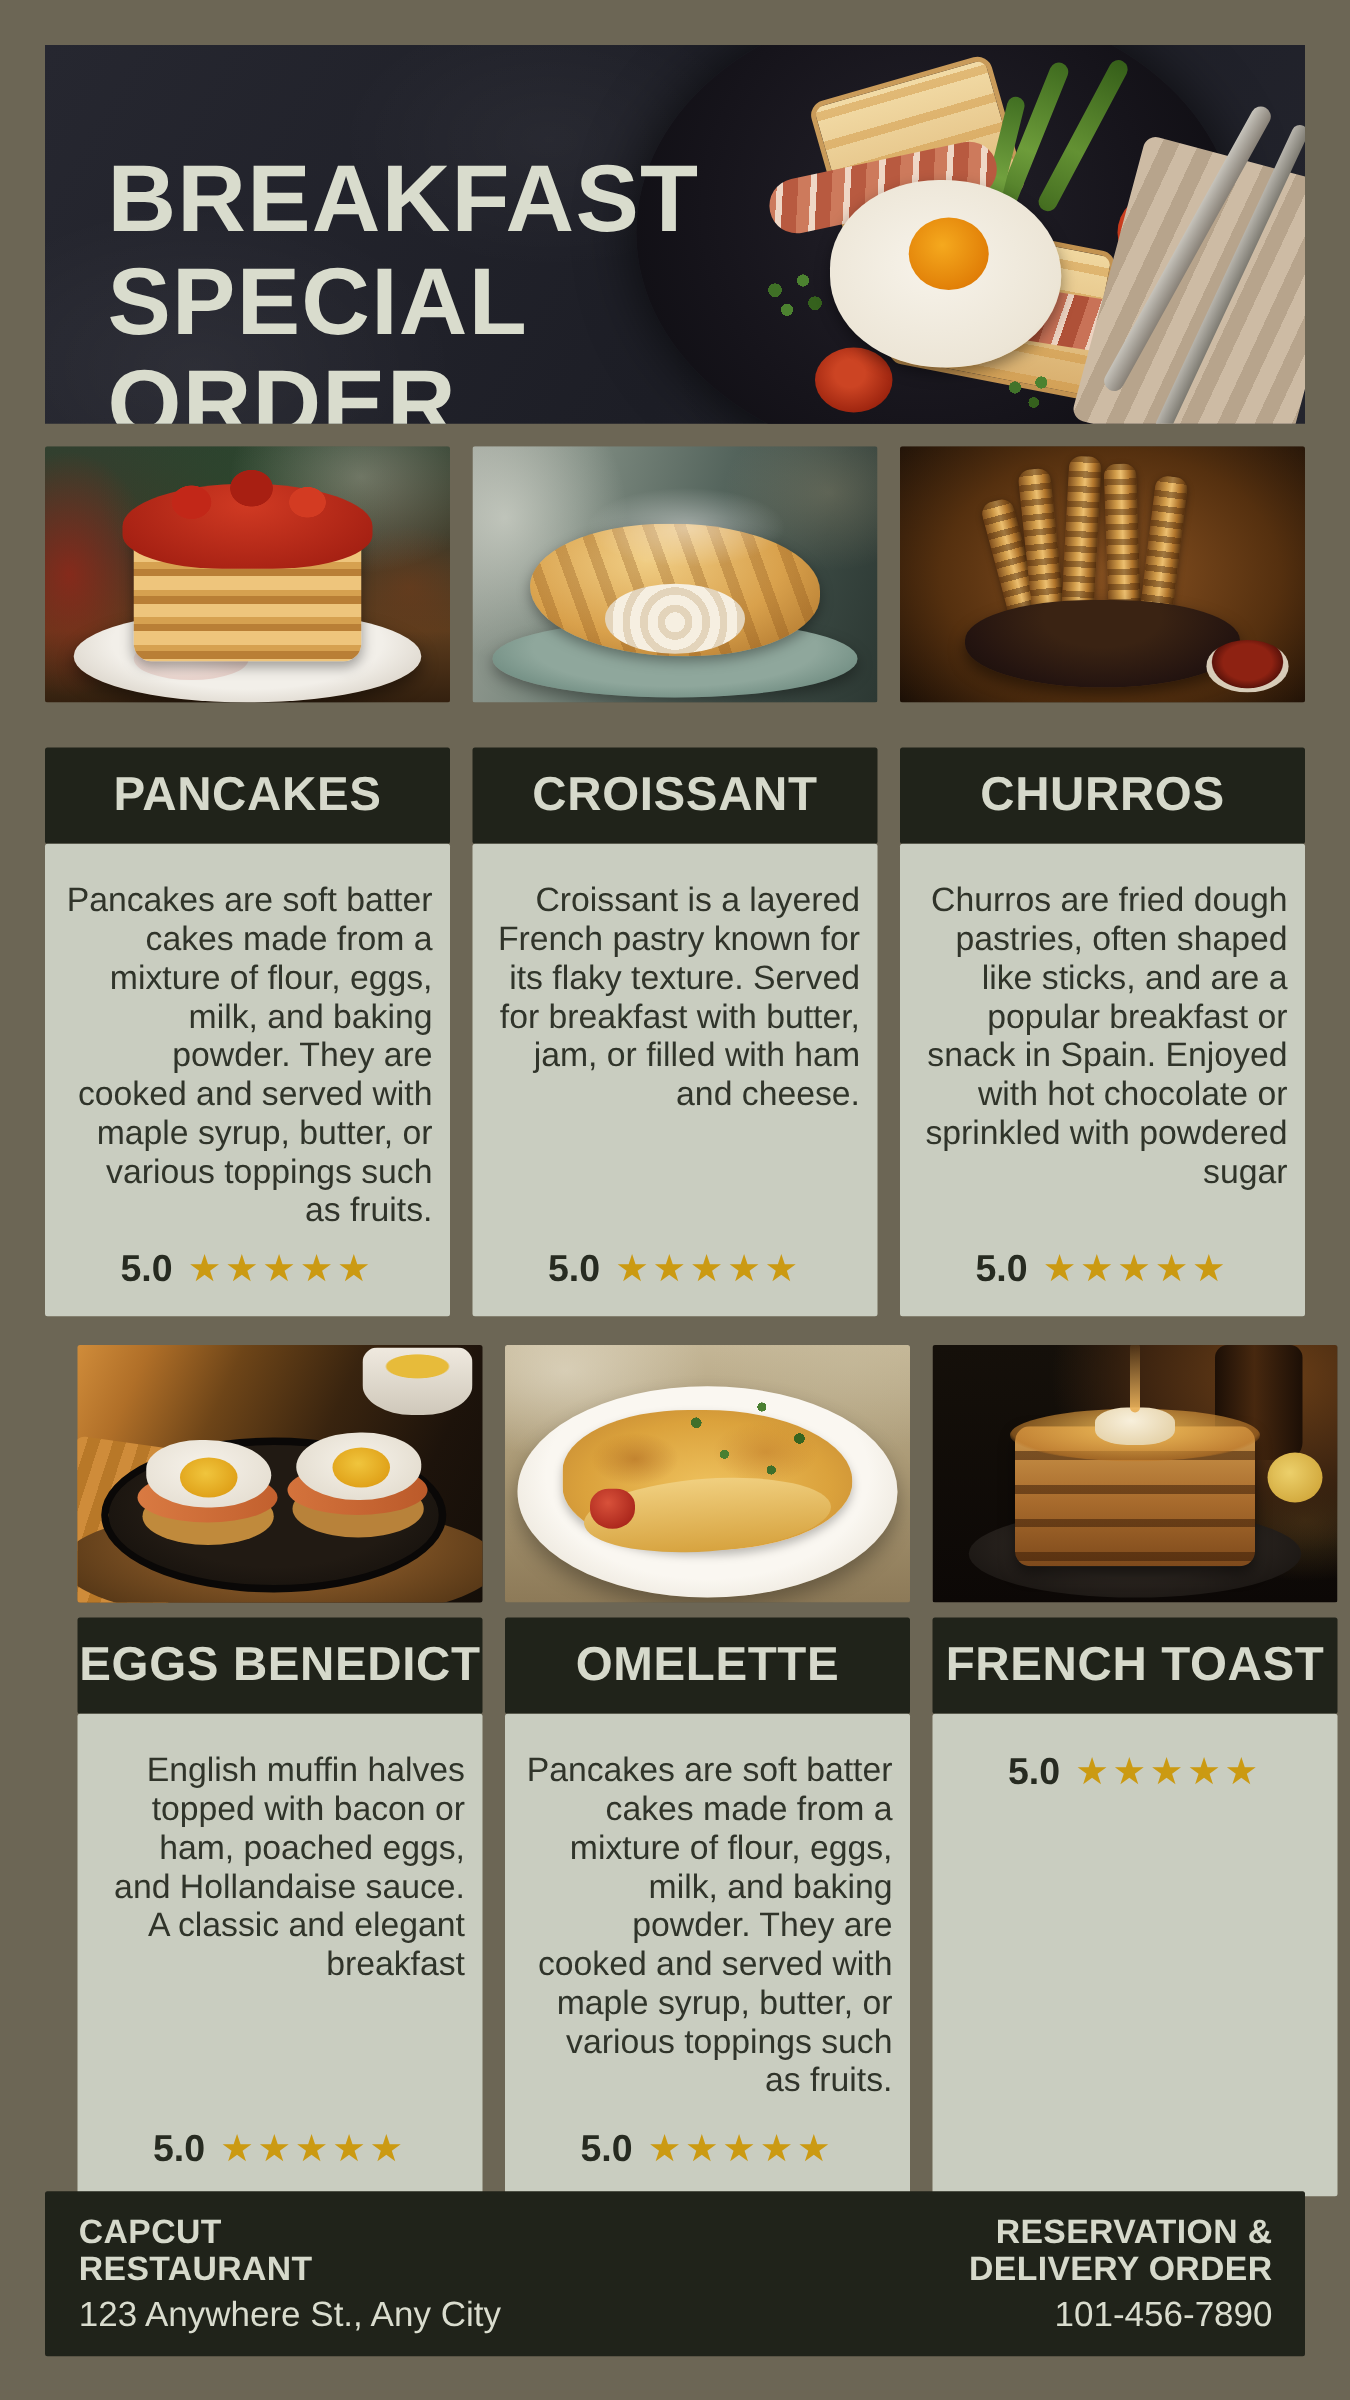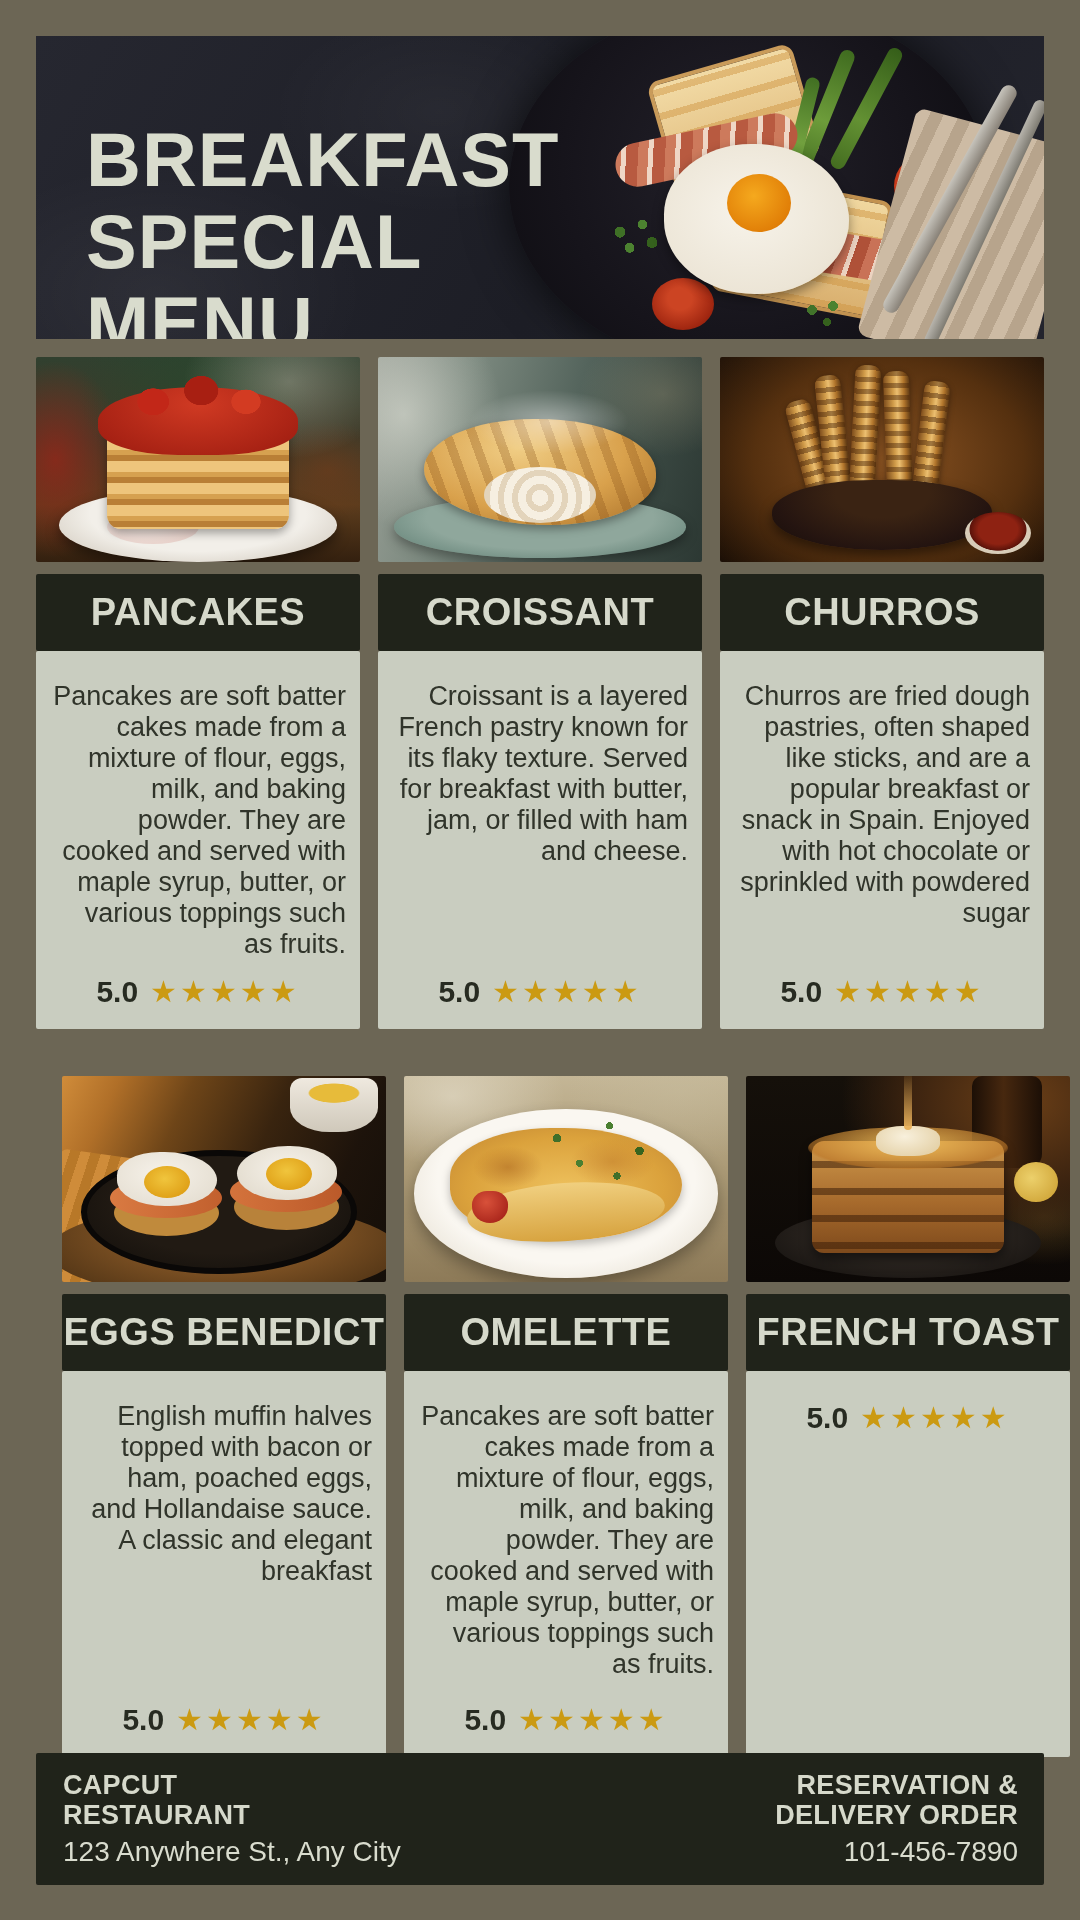--- a/index.html
+++ b/index.html
@@ -64,21 +64,21 @@
     background:linear-gradient(90deg,#c6c3bb,#88postad 100%);
     background:linear-gradient(90deg,#c6c3bb,#878076);}
 
   
   .cell{position:absolute;width:324px;}
   .cell.c0{left:36px;} .cell.c1{left:378px;} .cell.c2{left:720px;}
   .cell.r1{top:357px;} .cell.r2{top:1076px;margin-left:26px;}
   .photo{position:relative;height:205px;overflow:hidden;border-radius:2px;}
   .r2 .photo{height:206px;}
   .photo div{position:absolute;}
-  .titlebar{margin-top:12px;height:77px;background:#20231A;border-radius:2px;
+  .titlebar{margin-top:36px;height:77px;background:#20231A;border-radius:2px;
     display:flex;align-items:center;justify-content:center;}
   .r2 .titlebar{margin-top:12px;}
   .titlebar span{color:#D6D9CB;font-weight:700;font-size:38px;letter-spacing:.5px;white-space:nowrap;}
   .card{background:#C9CDC0;border-radius:2px;box-sizing:border-box;
     display:flex;flex-direction:column;justify-content:space-between;
     padding:30px 14px 20px;}
   .r1 .card{height:378px;} .r2 .card{height:386px;}
   .desc{margin:0;text-align:right;color:#30342A;font-size:27px;line-height:31px;}
   .rating{display:flex;align-items:center;justify-content:center;gap:12px;}
   .score{color:#272B21;font-weight:700;font-size:30px;}
@@ -221,21 +221,21 @@
 </style>
 </head>
 <body>
 
 <div class="page">
 
   <div class="banner">
     <h1 class="banner-title">
       <span>BREAKFAST</span>
       <span>SPECIAL</span>
-      <span>MENU</span>
+      <span>ORDER</span>
     </h1>
     <div class="banner-photo">
       <div class="hp-plate"></div>
       <div class="hp-toast1"></div>
       <div class="hp-asp1"></div>
       <div class="hp-asp2"></div>
       <div class="hp-asp3"></div>
       <div class="hp-bacon1"></div>
       <div class="hp-toast2"></div>
       <div class="hp-bacon2"></div>

